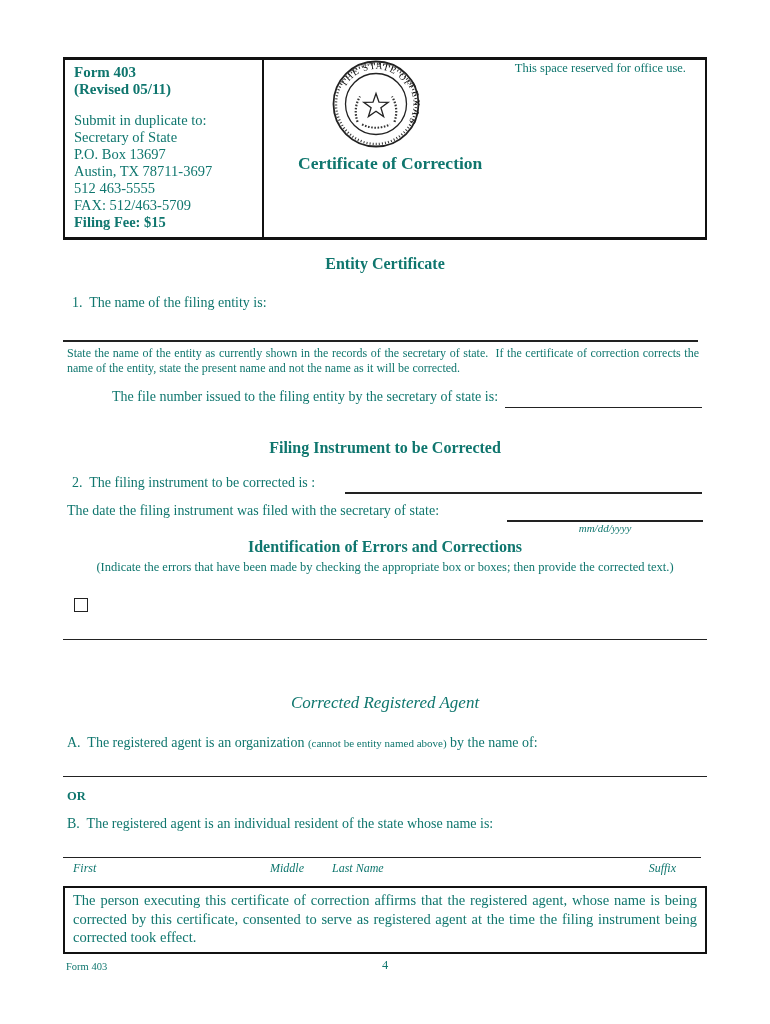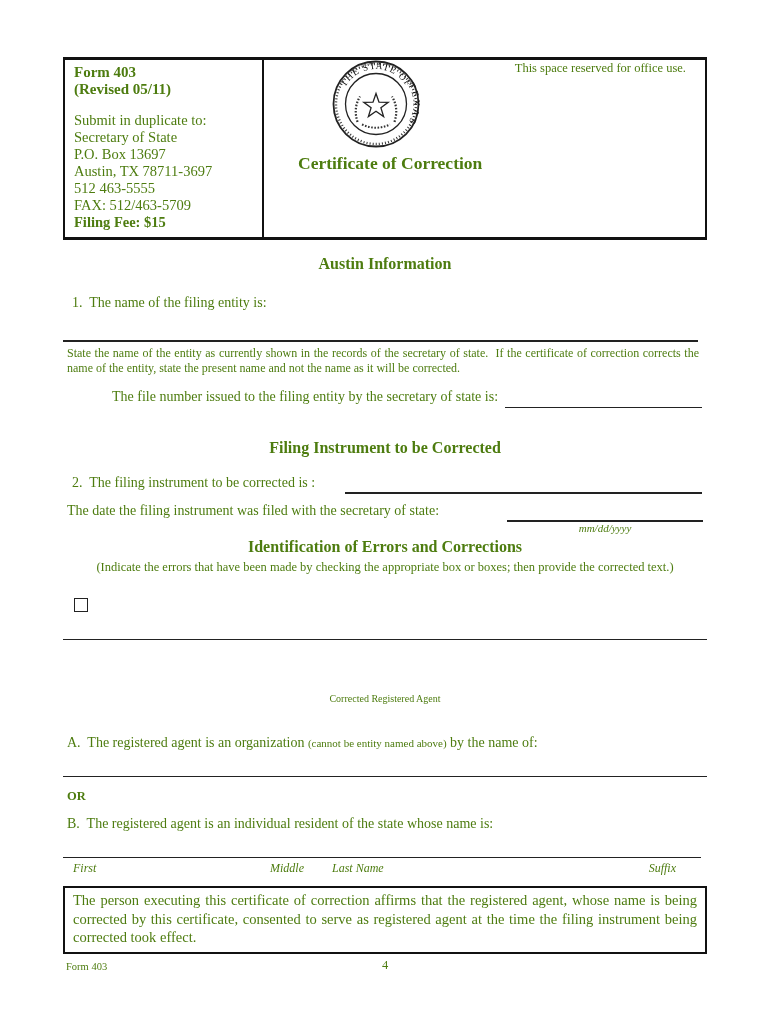--- a/index.html
+++ b/index.html
@@ -1,18 +1,18 @@
 <!DOCTYPE html>
 <html><head>
 <meta charset="utf-8">
 <style>
   html,body{margin:0;padding:0;background:#fff;}
   .page{
     position:relative;width:770px;height:1024px;background:#fff;
-    font-family:"Liberation Serif","DejaVu Serif",serif;color:#4d7c0f;
+    font-family:"Liberation Serif","DejaVu Serif",serif;color:#0f766e;
     overflow:hidden;
   }
   .abs{position:absolute;}
   .prewrap{white-space:pre-wrap;}
   
   .header-box{
     left:63px;top:57px;width:644px;height:183px;box-sizing:border-box;
     border:2px solid #111;border-top-width:3px;border-bottom-width:3px;
   }
   .header-left{
@@ -91,21 +91,21 @@
       <textPath href="#sealSideArc" startOffset="50%" text-anchor="middle">TEXAS</textPath>
     </text>
     <path d="M44,33.5 L47.0,42.2 L56.2,42.3 L48.9,47.8 L51.6,56.6 L44,51.2 L36.4,56.6 L39.1,47.8 L31.8,42.3 L41.0,42.2 Z" fill="none" stroke="#222" stroke-width="1.3"></path>
     <path d="M 25.5,62 Q 21,48 28,36.5" fill="none" stroke="#333" stroke-width="2.2" stroke-dasharray="1.6 1.6"></path>
     <path d="M 62.5,62 Q 67,48 60,36.5" fill="none" stroke="#333" stroke-width="2.2" stroke-dasharray="1.6 1.6"></path>
     <path d="M 30,64.5 Q 44,71 58,64.5" fill="none" stroke="#333" stroke-width="2" stroke-dasharray="1.6 1.6"></path>
   </svg>
 
   <div class="abs cert-title">Certificate of Correction</div>
 
-  <div class="abs sect-head" style="top:255px;">Austin Information</div>
+  <div class="abs sect-head" style="top:255px;">Entity Certificate</div>
 
   <div class="abs body-txt prewrap" style="left:72px;top:295px;">1.  The name of the filing entity is:</div>
 
   <div class="abs wline" style="left:63px;top:323px;width:635px;height:17px;"></div>
 
   <div class="abs just prewrap" style="left:67px;top:346px;width:632px;font-size:12px;line-height:15px;">State the name of the entity as currently shown in the records of the secretary of state.  If the certificate of correction corrects the name of the entity, state the present name and not the name as it will be corrected.</div>
 
   <div class="abs body-txt prewrap" style="left:72px;top:389px;margin-left:40px;">The file number issued to the filing entity by the secretary of state is:</div>
   <div class="abs wline-thin" style="left:505px;top:390px;width:197px;height:17px;"></div>
 
@@ -119,21 +119,21 @@
   <div class="abs italic center-row" style="left:507px;top:522px;width:196px;font-size:11px;">mm/dd/yyyy</div>
 
   <div class="abs sect-head" style="top:538px;">Identification of Errors and Corrections</div>
   <div class="abs sect-sub prewrap" style="top:560px;">(Indicate the errors that have been made by checking the appropriate box or boxes; then provide the corrected text.)</div>
 
   <span class="abs cbx" style="left:74px;top:598px;"></span>
 
   <div class="abs wline-thin" style="left:63px;top:622px;width:644px;height:17px;"></div>
 
 
-  <div class="abs sect-sub" style="top:693px;font-size:10px;">Corrected Registered Agent</div>
+  <div class="abs sect-sub" style="top:693px;font-size:17px;font-style:italic;">Corrected Registered Agent</div>
 
   <div class="abs body-txt" style="left:67px;top:735px;"><span class="prewrap">A.  The registered agent is an organization </span><span class="small-note prewrap">(cannot be entity named above)</span><span class="prewrap"> by the name of:</span></div>
 
   <div class="abs wline-thin" style="left:63px;top:759px;width:644px;height:17px;"></div>
 
   <div class="abs" style="left:67px;top:789px;font-size:12.5px;font-weight:bold;">OR</div>
 
   <div class="abs body-txt prewrap" style="left:67px;top:816px;">B.  The registered agent is an individual resident of the state whose name is:</div>
 
   <div class="abs wline-hair" style="left:63px;top:840px;width:638px;height:17px;"></div>

